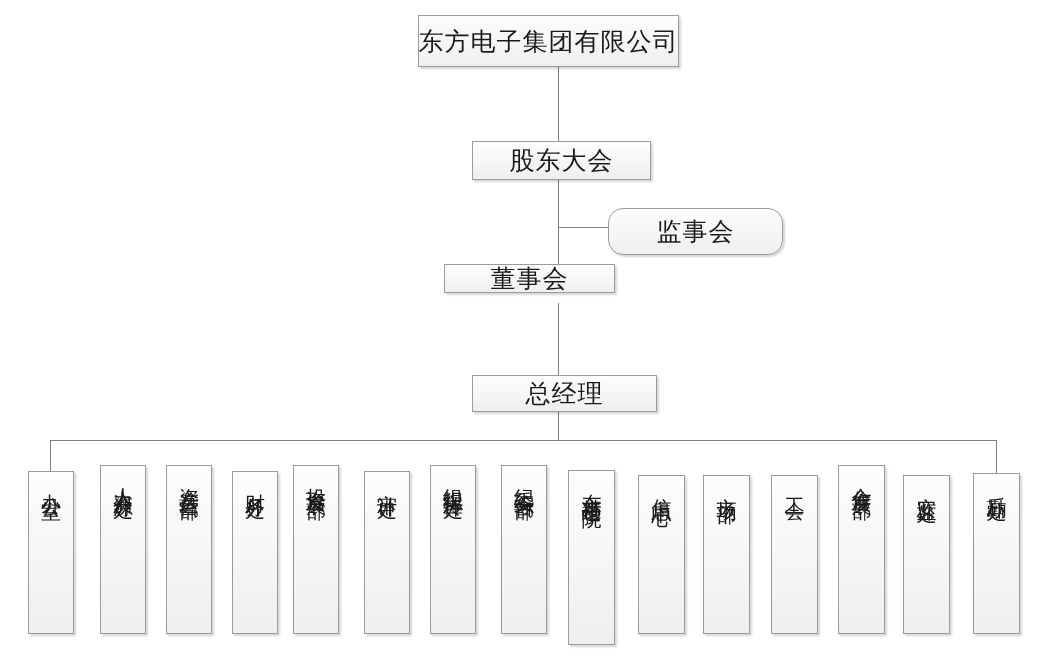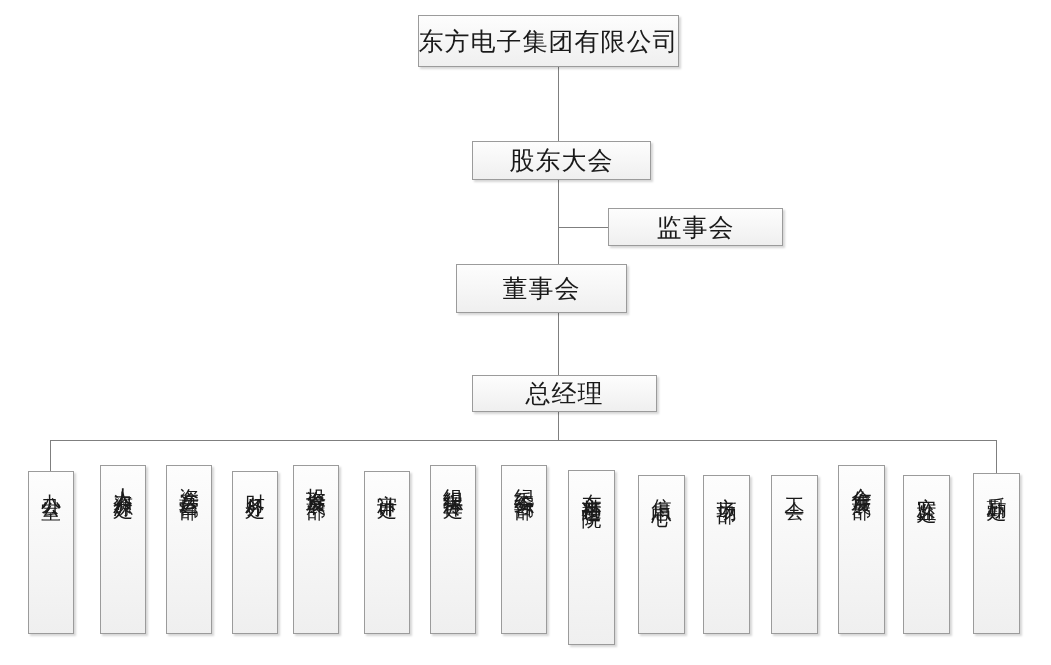--- a/index.html
+++ b/index.html
@@ -80,23 +80,23 @@
   <div class="conn h" style="left:50px; top:440px; width:947px;"></div>
 
   <div class="conn v" style="left:50px; top:440px; height:31px;"></div>
 
   <div class="conn v" style="left:996px; top:440px; height:33px;"></div>
 
   <div class="node h-node" style="left:418px; top:15px; width:261px; height:52px;">东方电子集团有限公司</div>
 
   <div class="node h-node" style="left:472px; top:141px; width:179px; height:39px;">股东大会</div>
 
-  <div class="node h-node" style="left:608px; top:208px; width:175px; height:38px;">监事会</div>
+  <div class="node h-node" style="left:608px; top:208px; width:175px; height:47px;border-radius:15px;">监事会</div>
 
-  <div class="node h-node" style="left:456px; top:264px; width:171px; height:49px;">董事会</div>
+  <div class="node h-node" style="left:444px; top:264px; width:171px; height:29px;">董事会</div>
 
   <div class="node h-node" style="left:472px; top:375px; width:185px; height:37px;">总经理</div>
 
   <div class="node v-node" style="left:28px; top:471px; width:46px; height:163px;">
     <span class="v-label">办公室</span>
   </div>
 
   <div class="node v-node" style="left:100px; top:465px; width:46px; height:169px;">
     <span class="v-label">人力资源处</span>
   </div>

